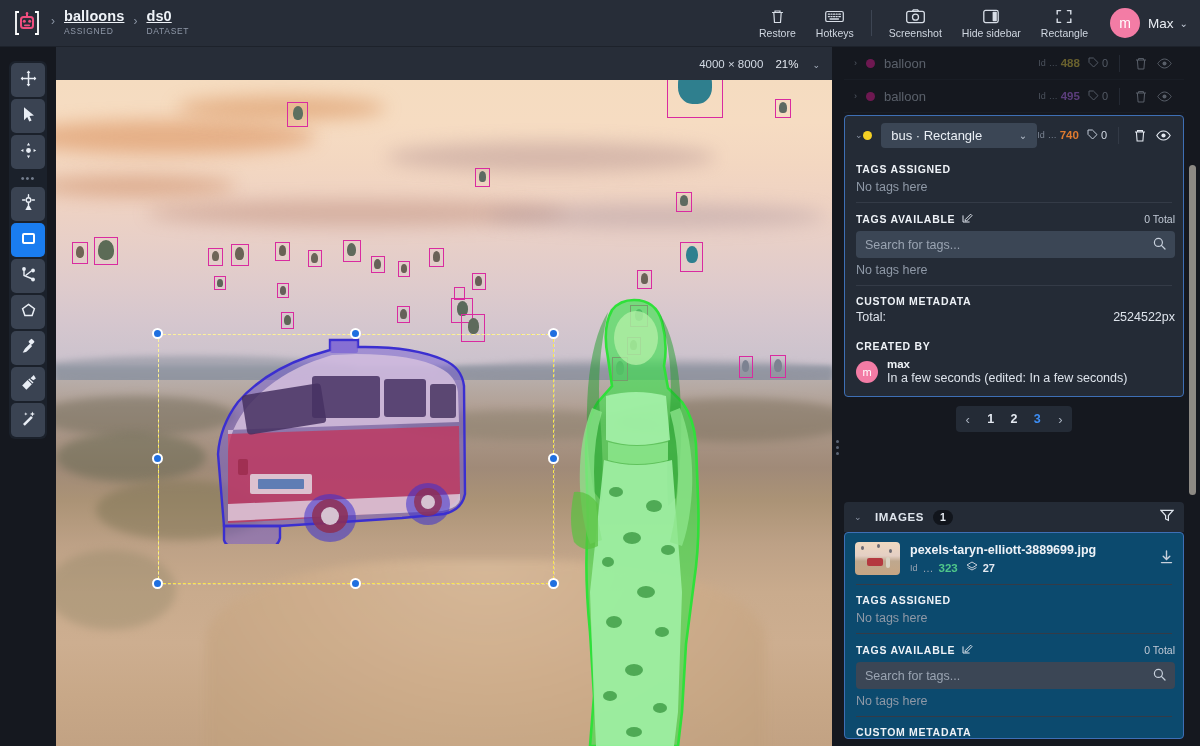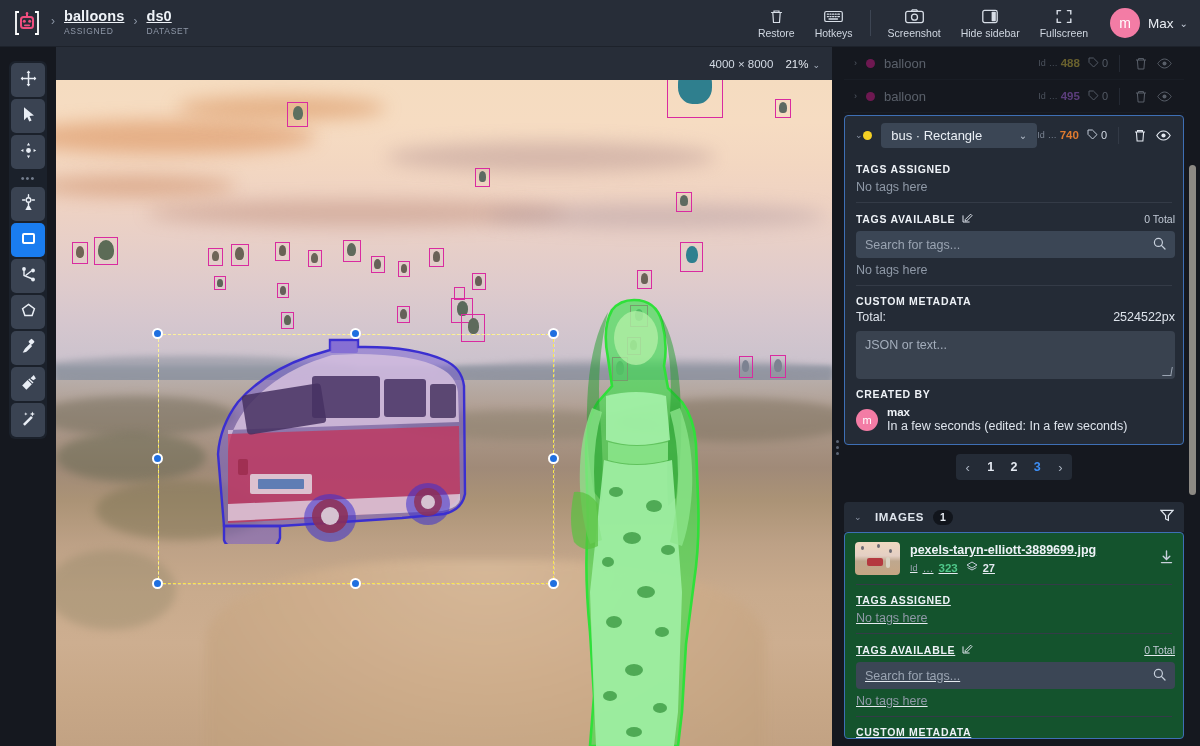--- a/index.html
+++ b/index.html
@@ -76,21 +76,21 @@
     background: #0e1116;
   }
   .canvas-head {
     position:absolute; left:0; top:0; width:776px; height: 33px;
     background: #272d38;
     display:flex; align-items:center; justify-content:flex-end;
     padding-right: 12px; gap: 12px;
   }
   .dims { font-size: 11.5px; color: #d3dae4; }
   .zoombox {
-    display:flex; align-items:flex-end; gap:4px; background: transparent;
+    display:flex; align-items:flex-end; gap:14px; background: transparent;
     font-size:11.5px; color:#e4e9f0; cursor:pointer;
   }
   .zoombox .zc { font-size:9px; color:#aab3c0; }
 
   .photo {
     position:absolute; left: 0; top: 33px; width: 776px; height: 666px;
     overflow:hidden;
   }
   
   .sky {
@@ -255,21 +255,21 @@
   .images-panel { position:absolute; left:12px; top: 455px; width:340px; }
   .img-head {
     height:30px; display:flex; align-items:center; gap:9px; padding: 0 10px;
     background:#242b36; border-radius:4px 4px 0 0; color:#dfe5ed;
   }
   .img-head .ih-t { font-size:11.5px; font-weight:bold; letter-spacing:.6px;}
   .badge {
     background:#11151c; color:#e6ebf2; font-size:10.5px; font-weight:bold;
     border-radius:9px; padding: 1.5px 7px;
   }
-  .img-card { border:1.5px solid #3e6fb5; border-radius:4px; background:#14532d;text-decoration:underline; }
+  .img-card { border:1.5px solid #3e6fb5; border-radius:4px; background:#0c4a6e; }
   .img-row { display:flex; align-items:center; padding: 9px 10px 9px 10px; gap:10px; }
   .thumb {
     width:45px;height:33px;border-radius:4px; flex:none; overflow:hidden; position:relative;
     background: linear-gradient(180deg,#efd9c0 0%,#e4cfc4 42%,#bfa88e 58%,#c6a583 100%);
   }
   .thumb .tvan { position:absolute; left:12px; top:16px; width:16px;height:8px;background:#b4393f; border-radius:2px;}
   .thumb .tper { position:absolute; left:31px; top:15px; width:4px;height:11px;background:#d9d2c2; border-radius:2px;}
   .thumb .tb { position:absolute; width:3px;height:4px;background:#6d6a72;border-radius:50%;}
   .img-name { font-size:12.5px; font-weight:bold; color:#eef2f7; line-height:16px; }
   .img-sub { display:flex; align-items:center; gap:5px; font-size:11px; color:#9aa4b2; margin-top:3px;}
@@ -360,21 +360,21 @@
       </span>
       <span class="ta-lbl">Hide sidebar</span>
     </div>
 
     <div class="top-action">
       <span class="ta-ico">
         <svg width="16" height="15" viewBox="0 0 16 15">
             <path d="M1.2 5V1.6h3.4M11.4 1.6h3.4V5M14.8 10v3.4h-3.4M4.6 13.4H1.2V10" fill="none" stroke="#d8dee7" stroke-width="1.4" stroke-linecap="round"></path>
           </svg>
       </span>
-      <span class="ta-lbl">Fullscreen</span>
+      <span class="ta-lbl">Rectangle</span>
     </div>
 
     <div class="avatar">m</div>
     <span class="user-name">Max</span>
     <span class="caret-dn">⌄</span>
   </div>
 </div>
 
 <div class="left-rail">
   <div class="tools">
@@ -823,21 +823,20 @@
         <div class="muted">No tags here</div>
       </div>
       <div class="rule"></div>
 
       <div class="sect">
         <div class="sect-title">CUSTOM METADATA</div>
         <div class="kv">
           <span>Total:</span>
           <span class="v">2524522px</span>
         </div>
-        <div class="jsonbox">JSON or text...</div>
       </div>
 
       <div class="sect">
         <div class="sect-title">CREATED BY</div>
         <div class="creator">
           <span class="av">m</span>
           <span>
             <span class="who" style="display:block">max</span>
             <span class="when" style="display:block">In a few seconds (edited: In a few seconds)</span>
           </span>

